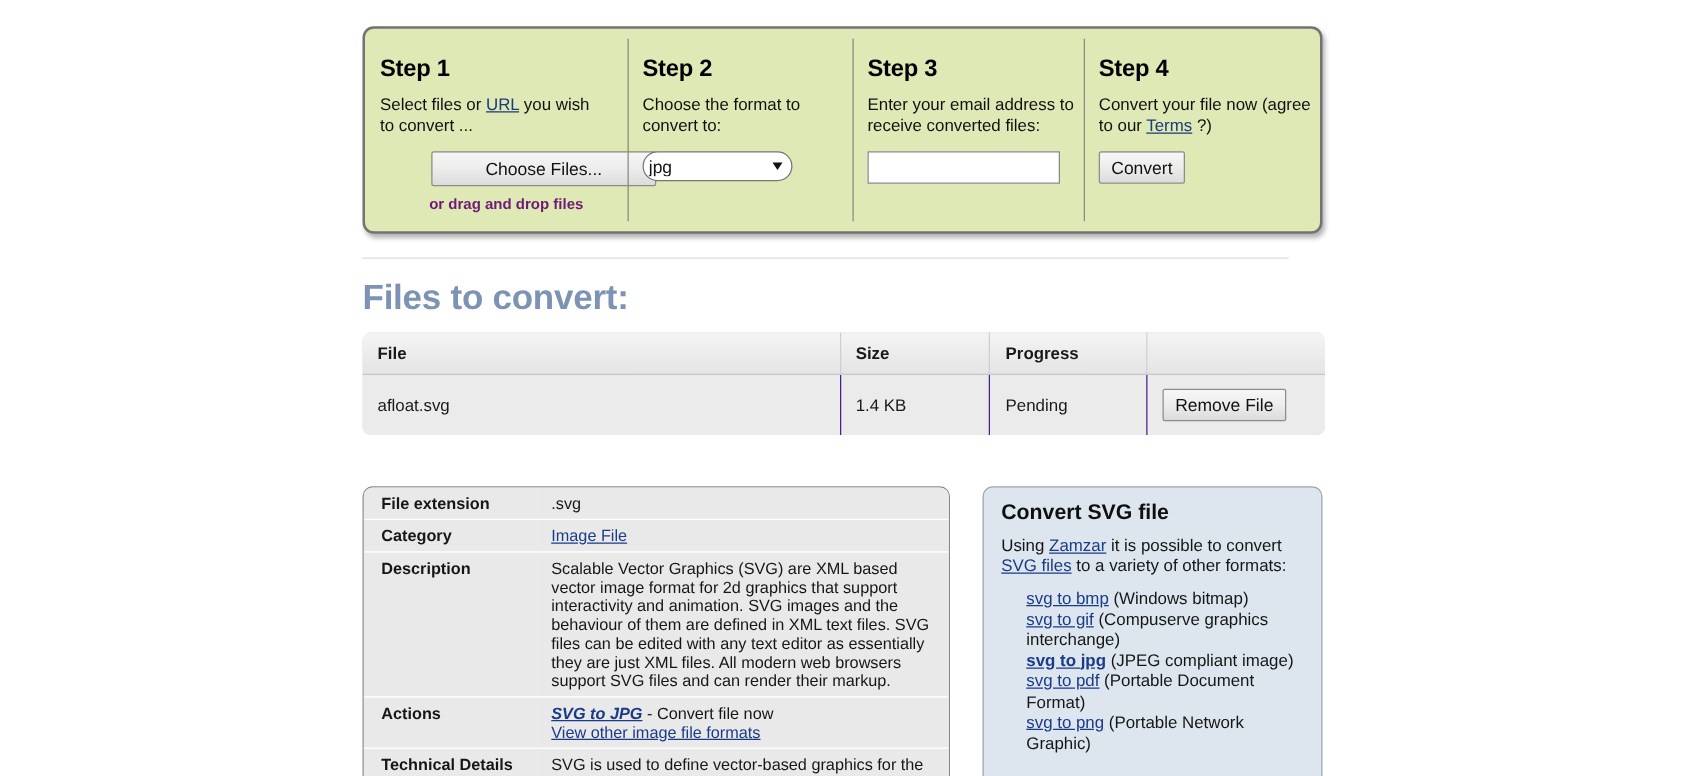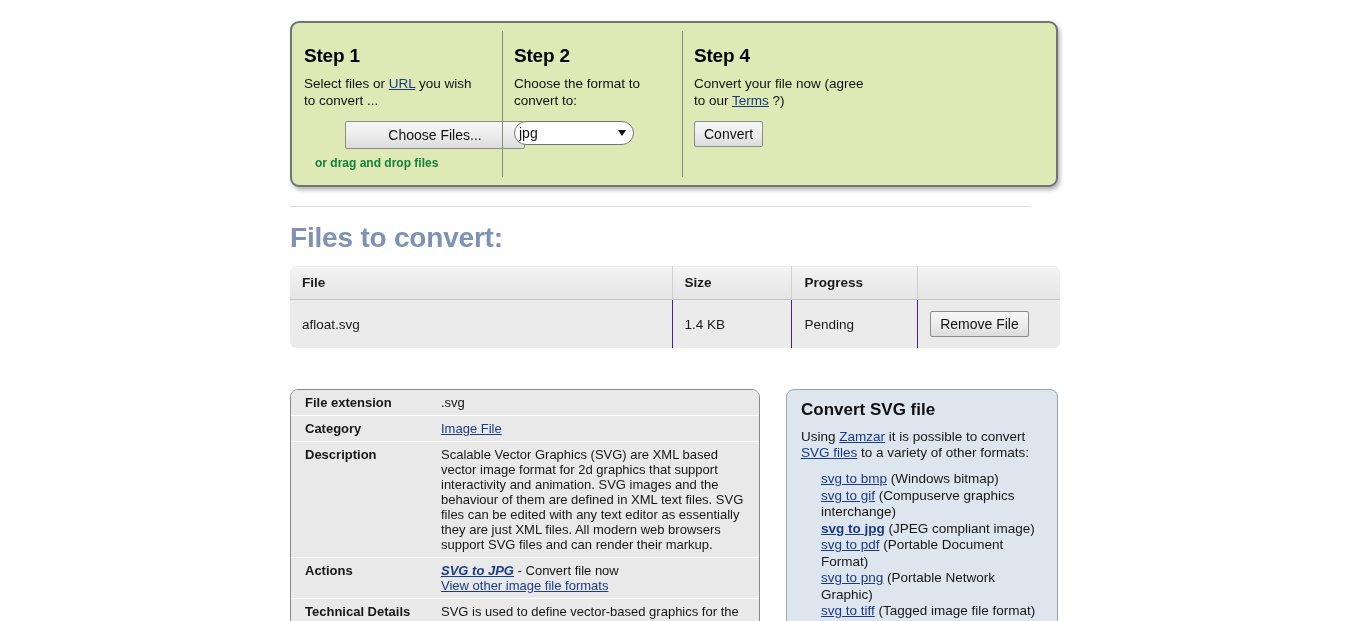--- a/index.html
+++ b/index.html
@@ -97,24 +97,25 @@
 
   .choose-btn {
     width: 180px;
     padding: 5px 0;
     margin-left: 30px;
   }
 
   .drag-note {
     font-size: 12px;
     font-weight: bold;
-    color: #15803d;
+    color: #701a75;
     margin-top: 7px;
     padding-left: 11px;
     width: 180px;
+    text-align: center;
   }
 
   select.format-select {
     font-family: "Liberation Sans", sans-serif;
     font-size: 14px;
     color: #111;
     width: 120px;
     height: 24px;
     padding: 2px 2px 2px 4px;
     border: 1px solid #767676;
@@ -298,20 +299,25 @@
       <div class="step-title">Step 2</div>
       <div class="step-desc">Choose the format to convert to:</div>
       <div class="select-wrap">
         <select class="format-select">
           <option>jpg</option>
         </select>
         <span class="select-arrow"></span>
       </div>
     </div>
 
+    <div class="step-col c3">
+      <div class="step-title">Step 3</div>
+      <div class="step-desc">Enter your email address to receive converted files:</div>
+      <input type="text" class="email-input" placeholder="" style="">
+    </div>
 
     <div class="step-col c4">
       <div class="step-title">Step 4</div>
       <div class="step-desc"><span>Convert your file now (agree to our </span><a href="#" class="inline-link">Terms</a><span> ?)</span></div>
       <button class="btn-gray convert-btn">Convert</button>
     </div>
 
   </div>
 
   <div class="rule"></div>
@@ -373,18 +379,17 @@
 
   <div class="convert-panel">
     <h3>Convert SVG file</h3>
     <p class="cp-intro"><span>Using </span><a href="#">Zamzar</a><span> it is possible to convert </span><a href="#">SVG files</a><span> to a variety of other formats:</span></p>
     <ul class="cp-list">
       <li><a href="#">svg to bmp</a><span> (Windows bitmap)</span></li>
       <li><a href="#">svg to gif</a><span> (Compuserve graphics interchange)</span></li>
       <li><a href="#" class="bold">svg to jpg</a><span> (JPEG compliant image)</span></li>
       <li><a href="#">svg to pdf</a><span> (Portable Document Format)</span></li>
       <li><a href="#">svg to png</a><span> (Portable Network Graphic)</span></li>
-      <li><a href="#">svg to tiff</a><span> (Tagged image file format)</span></li>
     </ul>
 
   </div>
 
 </div>
 
 </body></html>

